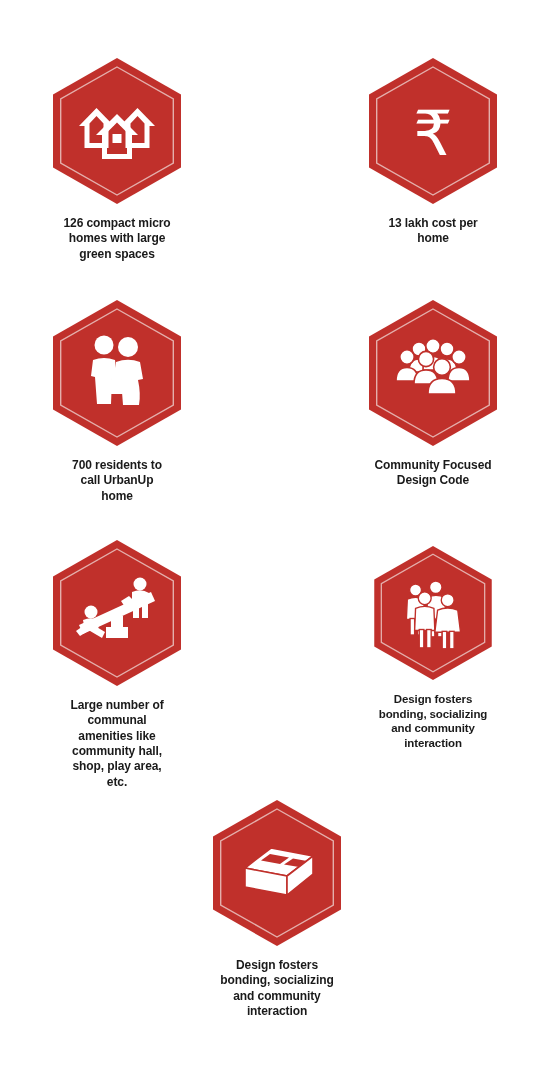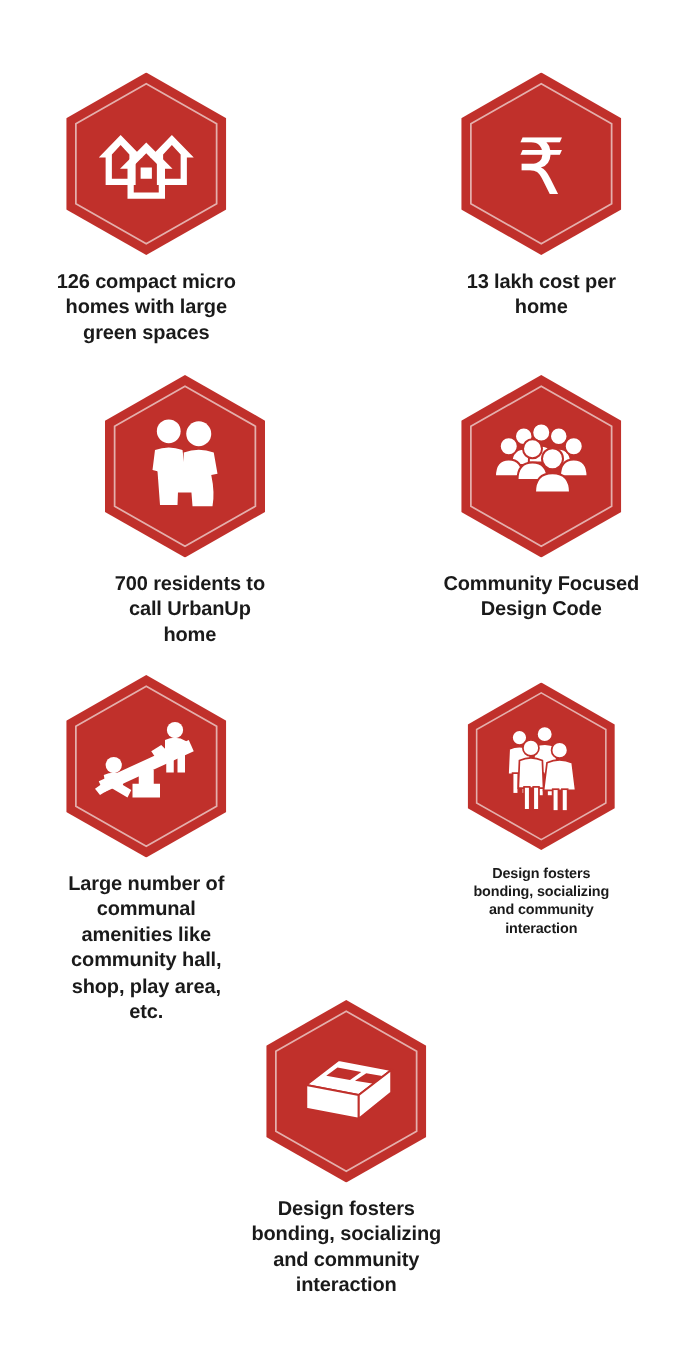--- a/index.html
+++ b/index.html
@@ -37,27 +37,27 @@
   .caption {
     margin-top: 12px;
     text-align: center;
     color: #1a1a1a;
     font-weight: 700;
     line-height: 1.28;
     letter-spacing: -0.1px;
     white-space: pre-line;
   }
 
-  .caption.size-lg { font-size: 16px; }
+  .caption.size-lg { font-size: 12px; }
   .caption.size-sm { font-size: 11.5px; }
 
   
   #item-0 { left: 22px;  top: 58px;  width: 190px; }
   #item-1 { left: 338px; top: 58px;  width: 190px; }
-  #item-2 { left: 22px;  top: 300px; width: 190px; align-items: flex-end; }
+  #item-2 { left: 22px;  top: 300px; width: 190px; }
   #item-3 { left: 338px; top: 300px; width: 190px; }
   #item-4 { left: 22px;  top: 540px; width: 190px; }
   #item-5 { left: 340px; top: 546px; width: 186px; }
   #item-6 { left: 182px; top: 800px; width: 190px; }
 </style>
 </head>
 <body>
 
 <div class="infographic">
 

